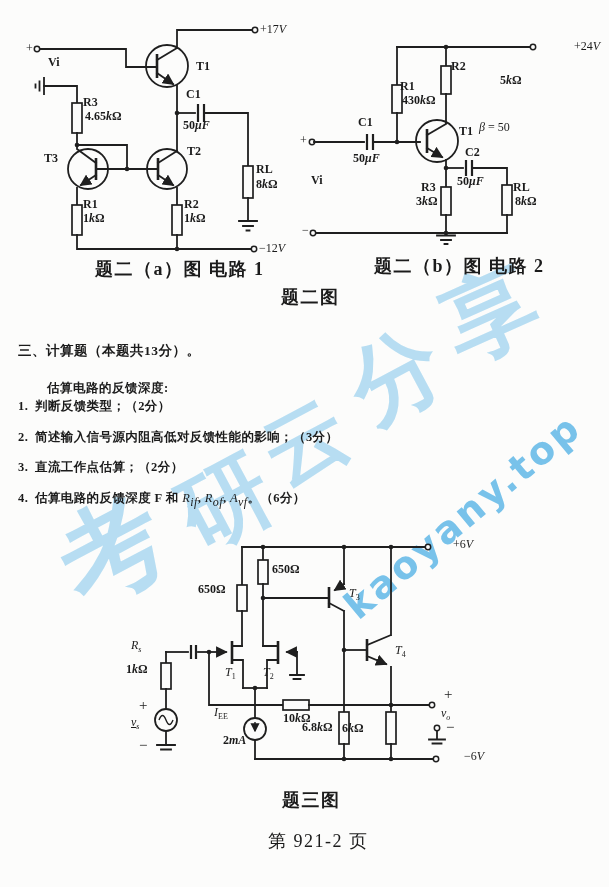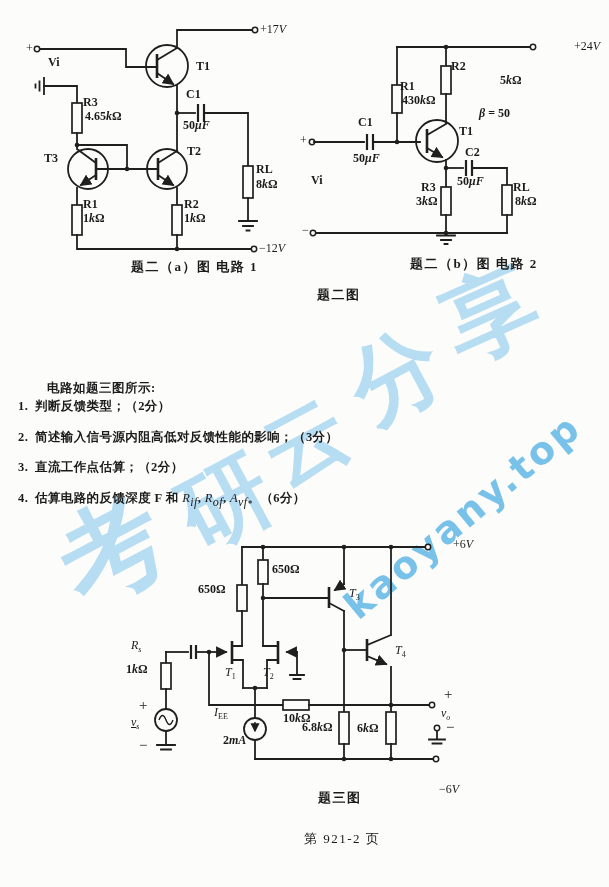--- a/index.html
+++ b/index.html
@@ -10,21 +10,21 @@
   }
   .layer{position:absolute;left:0;top:0;width:100%;height:100%;}
   
   .wm-char{position:absolute;opacity:.5;font-weight:bold;
     font-family:"DejaVu Serif","Liberation Serif",serif;line-height:1;pointer-events:none;}
   .wm-site{position:absolute;opacity:.8;font-family:"DejaVu Sans","Liberation Sans",sans-serif;
     letter-spacing:3px;font-weight:bold;line-height:1;pointer-events:none;}
   
   .lbl{position:absolute;font-size:12px;line-height:1;white-space:nowrap;}
   .lbl.b{font-weight:bold;}
-  .lbl.cap{font-size:13px;letter-spacing:1.5px;margin-left:36px;}
+  .lbl.cap{font-size:18px;letter-spacing:1.5px;}
   .lbl.big{font-size:15px;}
   .lbl sub{font-size:8px;line-height:0;}
   .lbl .i{font-style:italic;}
   
   .heading{position:absolute;left:18px;top:342px;font-size:13.5px;font-weight:bold;letter-spacing:.5px;}
   .intro{position:absolute;left:47px;top:380px;font-size:12.5px;font-weight:bold;letter-spacing:.5px;}
   .qlist{position:absolute;left:18px;top:398px;width:575px;}
   .q-item{font-size:12.5px;margin-bottom:13.5px;letter-spacing:.4px;font-weight:bold;white-space:nowrap;}
   .q-item .num{display:inline-block;min-width:17px;font-weight:bold;}
   .q-item sub{font-size:12px;line-height:0;font-style:italic;}
@@ -225,21 +225,21 @@
       <div class="lbl" style="left: 538px; top: 40px; margin-left: 36px;"><span>+24</span><span class="i">V</span></div>
       <div class="lbl b" style="left: 400px; top: 80px;"><span>R1</span></div>
       <div class="lbl b" style="left: 402px; top: 94px;"><span>430</span><span class="i">k</span><span>Ω</span></div>
       <div class="lbl b" style="left: 451px; top: 60px;"><span>R2</span></div>
       <div class="lbl b" style="left: 480px; top: 74px; margin-left: 20px;"><span>5</span><span class="i">k</span><span>Ω</span></div>
       <div class="lbl b" style="left: 358px; top: 116px;"><span>C1</span></div>
       <div class="lbl b" style="left: 353px; top: 152px;"><span>50</span><span class="i">μF</span></div>
       <div class="lbl" style="left: 300px; top: 134px;"><span>+</span></div>
       <div class="lbl b" style="left: 311px; top: 174px;"><span>Vi</span></div>
       <div class="lbl b" style="left: 459px; top: 125px;"><span>T1</span></div>
-      <div class="lbl" style="left: 479px; top: 107px; font-weight: bold;"><span class="i">β </span><span>= 50</span></div>
+      <div class="lbl" style="left: 479px; top: 121px;"><span class="i">β </span><span>= 50</span></div>
       <div class="lbl b" style="left: 465px; top: 146px;"><span>C2</span></div>
       <div class="lbl b" style="left: 457px; top: 175px;"><span>50</span><span class="i">μF</span></div>
       <div class="lbl b" style="left: 421px; top: 181px;"><span>R3</span></div>
       <div class="lbl b" style="left: 416px; top: 195px;"><span>3</span><span class="i">k</span><span>Ω</span></div>
       <div class="lbl b" style="left: 513px; top: 181px;"><span>RL</span></div>
       <div class="lbl b" style="left: 515px; top: 195px;"><span>8</span><span class="i">k</span><span>Ω</span></div>
       <div class="lbl" style="left: 302px; top: 224px;"><span>−</span></div>
       <div class="lbl cap b" style="left: 374px; top: 257px;"><span>题二（b）图  电路 2</span></div>
       <div class="lbl cap b" style="left: 281px; top: 288px;"><span>题二图</span></div>
       <div class="lbl b" style="left: 198px; top: 583px;"><span>650Ω</span></div>
@@ -248,33 +248,34 @@
       <div class="lbl" style="left: 395px; top: 644px;"><span class="i">T</span><sub>4</sub></div>
       <div class="lbl" style="left: 131px; top: 639px;"><span class="i">R</span><sub class="i">s</sub></div>
       <div class="lbl b" style="left: 126px; top: 663px;"><span>1</span><span class="i">k</span><span>Ω</span></div>
       <div class="lbl big" style="left: 139px; top: 698px;"><span>+</span></div>
       <div class="lbl" style="left: 131px; top: 716px; text-decoration: underline;"><span class="i">v</span><sub class="i">s</sub></div>
       <div class="lbl big" style="left: 139px; top: 738px;"><span>−</span></div>
       <div class="lbl" style="left: 214px; top: 706px;"><span class="i">I</span><sub>EE</sub></div>
       <div class="lbl b" style="left: 223px; top: 734px;"><span>2</span><span class="i">mA</span></div>
       <div class="lbl b" style="left: 283px; top: 712px;"><span>10</span><span class="i">k</span><span>Ω</span></div>
       <div class="lbl b" style="left: 302px; top: 721px;"><span>6.8</span><span class="i">k</span><span>Ω</span></div>
-      <div class="lbl b" style="left: 357px; top: 722px;"><span>6</span><span class="i">k</span><span>Ω</span></div>
+      <div class="lbl b" style="left: 342px; top: 722px;"><span>6</span><span class="i">k</span><span>Ω</span></div>
       <div class="lbl" style="left: 225px; top: 666px;"><span class="i">T</span><sub>1</sub></div>
       <div class="lbl" style="left: 263px; top: 666px;"><span class="i">T</span><sub>2</sub></div>
       <div class="lbl" style="left: 453px; top: 538px;"><span>+6</span><span class="i">V</span></div>
       <div class="lbl big" style="left: 444px; top: 687px;"><span>+</span></div>
       <div class="lbl" style="left: 441px; top: 707px;"><span class="i">v</span><sub class="i">o</sub></div>
       <div class="lbl big" style="left: 446px; top: 720px;"><span>−</span></div>
-      <div class="lbl" style="left: 439px; top: 750px; margin-top: 33px;"><span>−6</span><span class="i">V</span></div>
+      <div class="lbl" style="left: 464px; top: 750px;"><span>−6</span><span class="i">V</span></div>
       <div class="lbl cap b" style="left: 282px; top: 791px;"><span>题三图</span></div>
       <div class="lbl cap" style="left: 268px; top: 832px;"><span>第 921-2 页</span></div>
     </div>
 
-  <div class="intro">电路如题三图所示:</div>
+  <div class="heading">三、计算题（本题共13分）。</div>
+  <div class="intro">估算电路的反馈深度:</div>
   <div class="qlist">
       <div class="q-item"><span class="num">1.</span><span>判断反馈类型；（2分）</span></div>
       <div class="q-item"><span class="num">2.</span><span>简述输入信号源内阻高低对反馈性能的影响；（3分）</span></div>
       <div class="q-item"><span class="num">3.</span><span>直流工作点估算；（2分）</span></div>
       <div class="q-item"><span class="num">4.</span><span>估算电路的反馈深度 F 和 </span><span class="i">R</span><sub class="i">if</sub><span>, </span><span class="i">R</span><sub class="i">of</sub><span>, </span><span class="i">A</span><sub class="i">vf</sub><span>。（6分）</span></div>
     </div>
 
 </div>
 
 </body></html>

